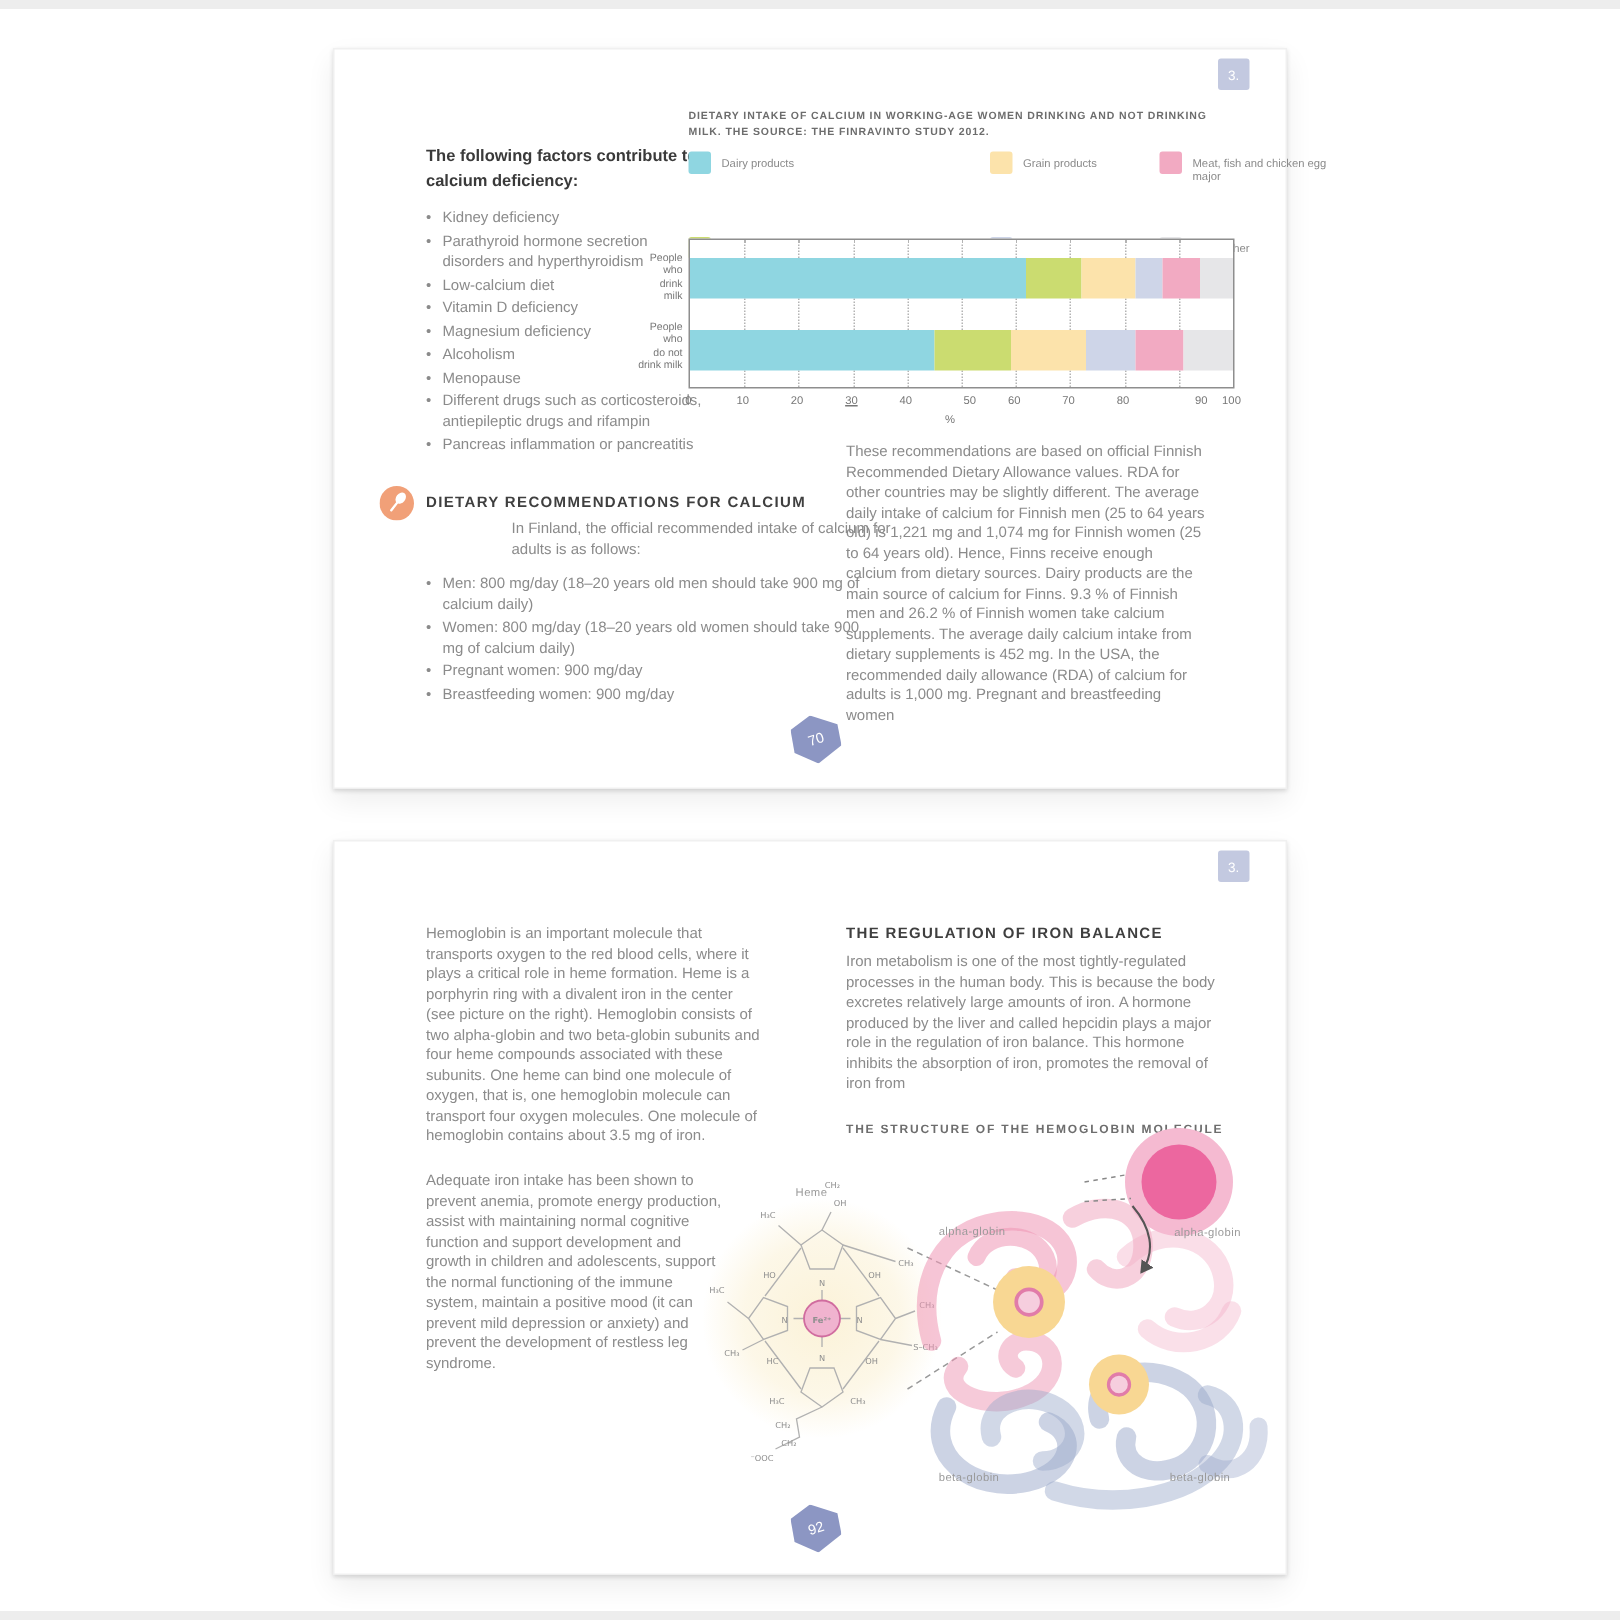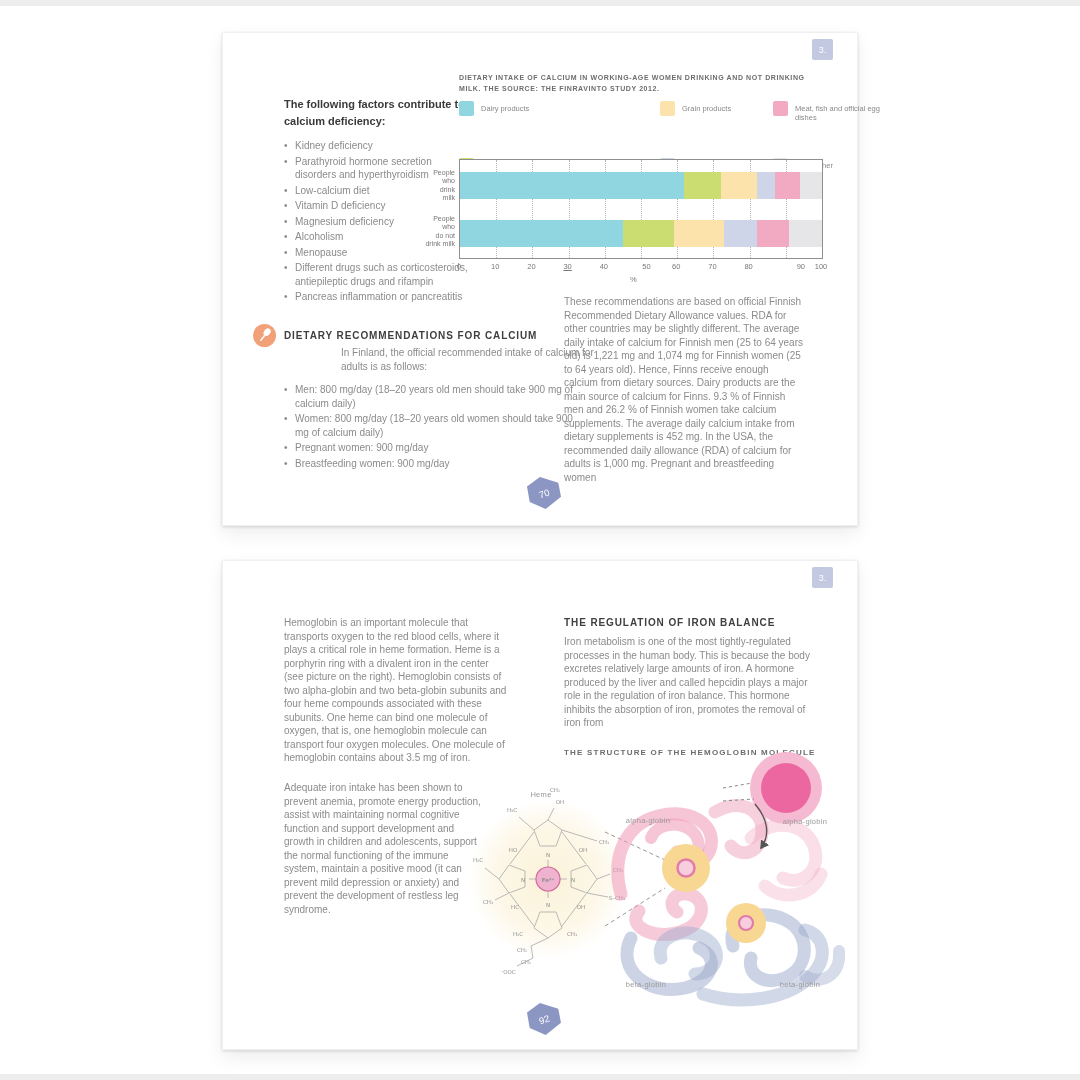--- a/index.html
+++ b/index.html
@@ -78,21 +78,21 @@
       <div class="legend-item">
         <span class="legend-chip" style="background: rgb(143, 214, 225);"></span>
         <span class="legend-label">Dairy products</span>
       </div>
       <div class="legend-item">
         <span class="legend-chip" style="background: rgb(252, 227, 171);"></span>
         <span class="legend-label">Grain products</span>
       </div>
       <div class="legend-item">
         <span class="legend-chip" style="background: rgb(242, 170, 194);"></span>
-        <span class="legend-label">Meat, fish and official egg dishes</span>
+        <span class="legend-label">Meat, fish and chicken egg major</span>
       </div>
       <div class="legend-item">
         <span class="legend-chip" style="background: rgb(203, 220, 112);"></span>
         <span class="legend-label">Vegetable, fruit and berry dishes</span>
       </div>
       <div class="legend-item">
         <span class="legend-chip" style="background: rgb(206, 213, 232);"></span>
         <span class="legend-label">Drinks</span>
       </div>
       <div class="legend-item">

